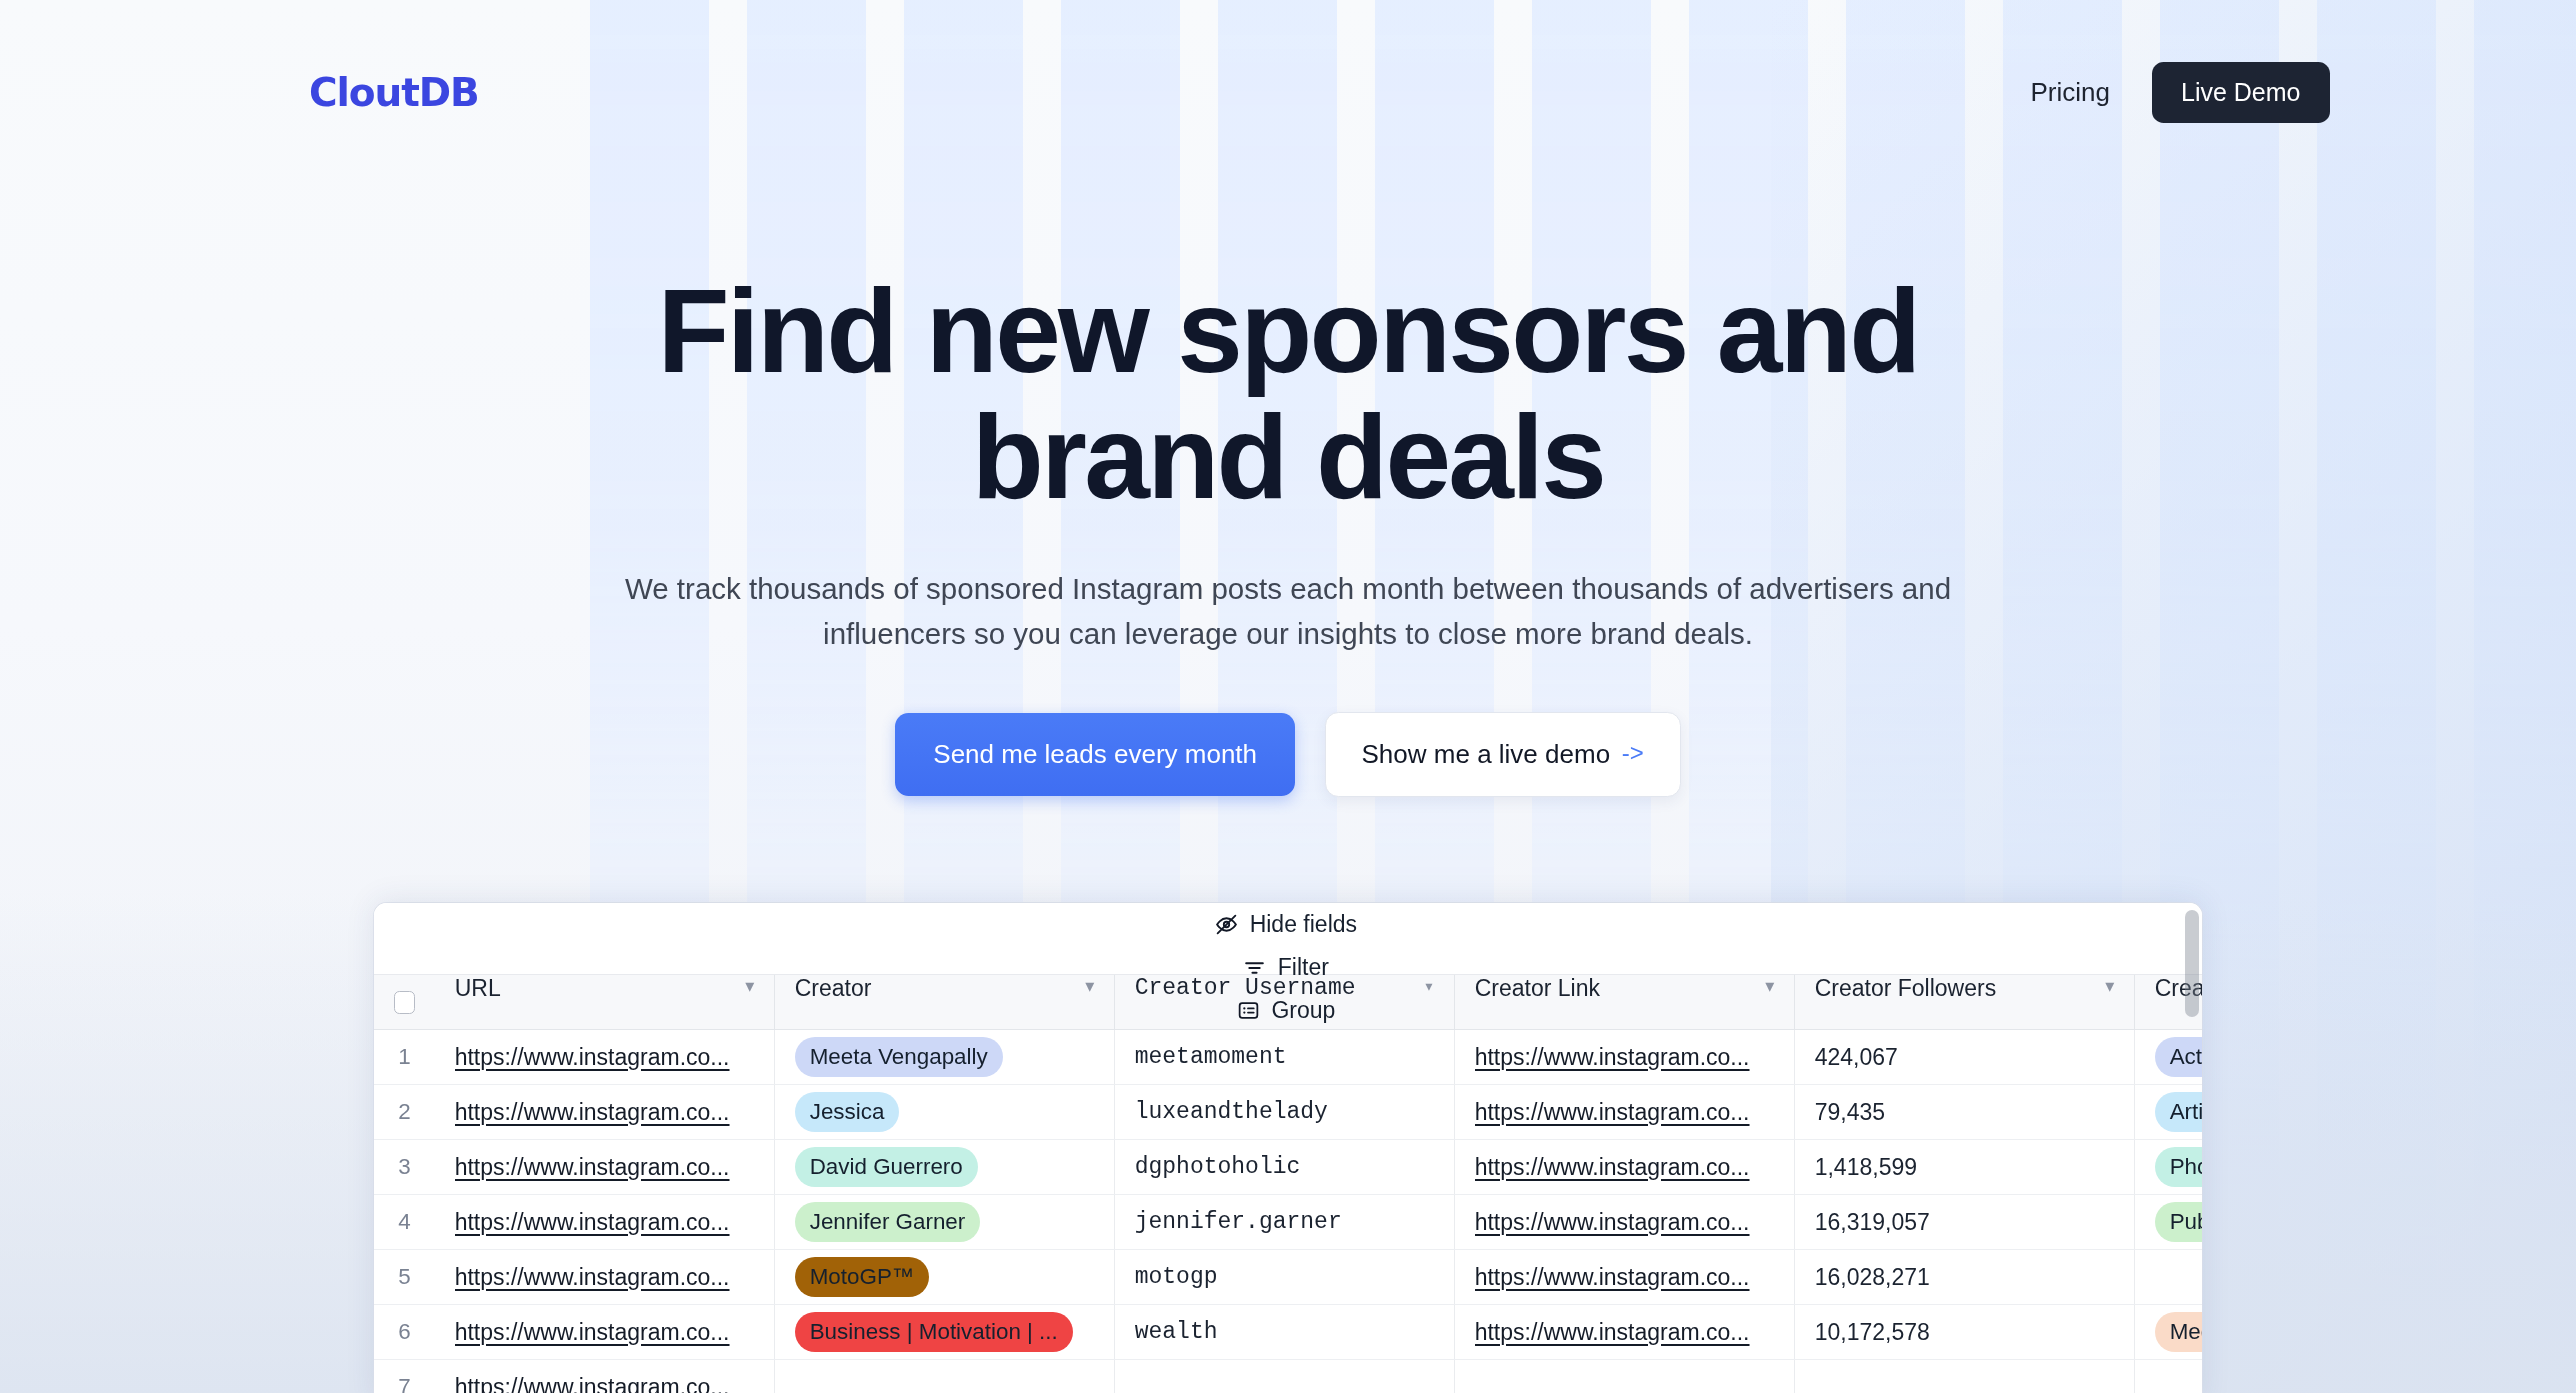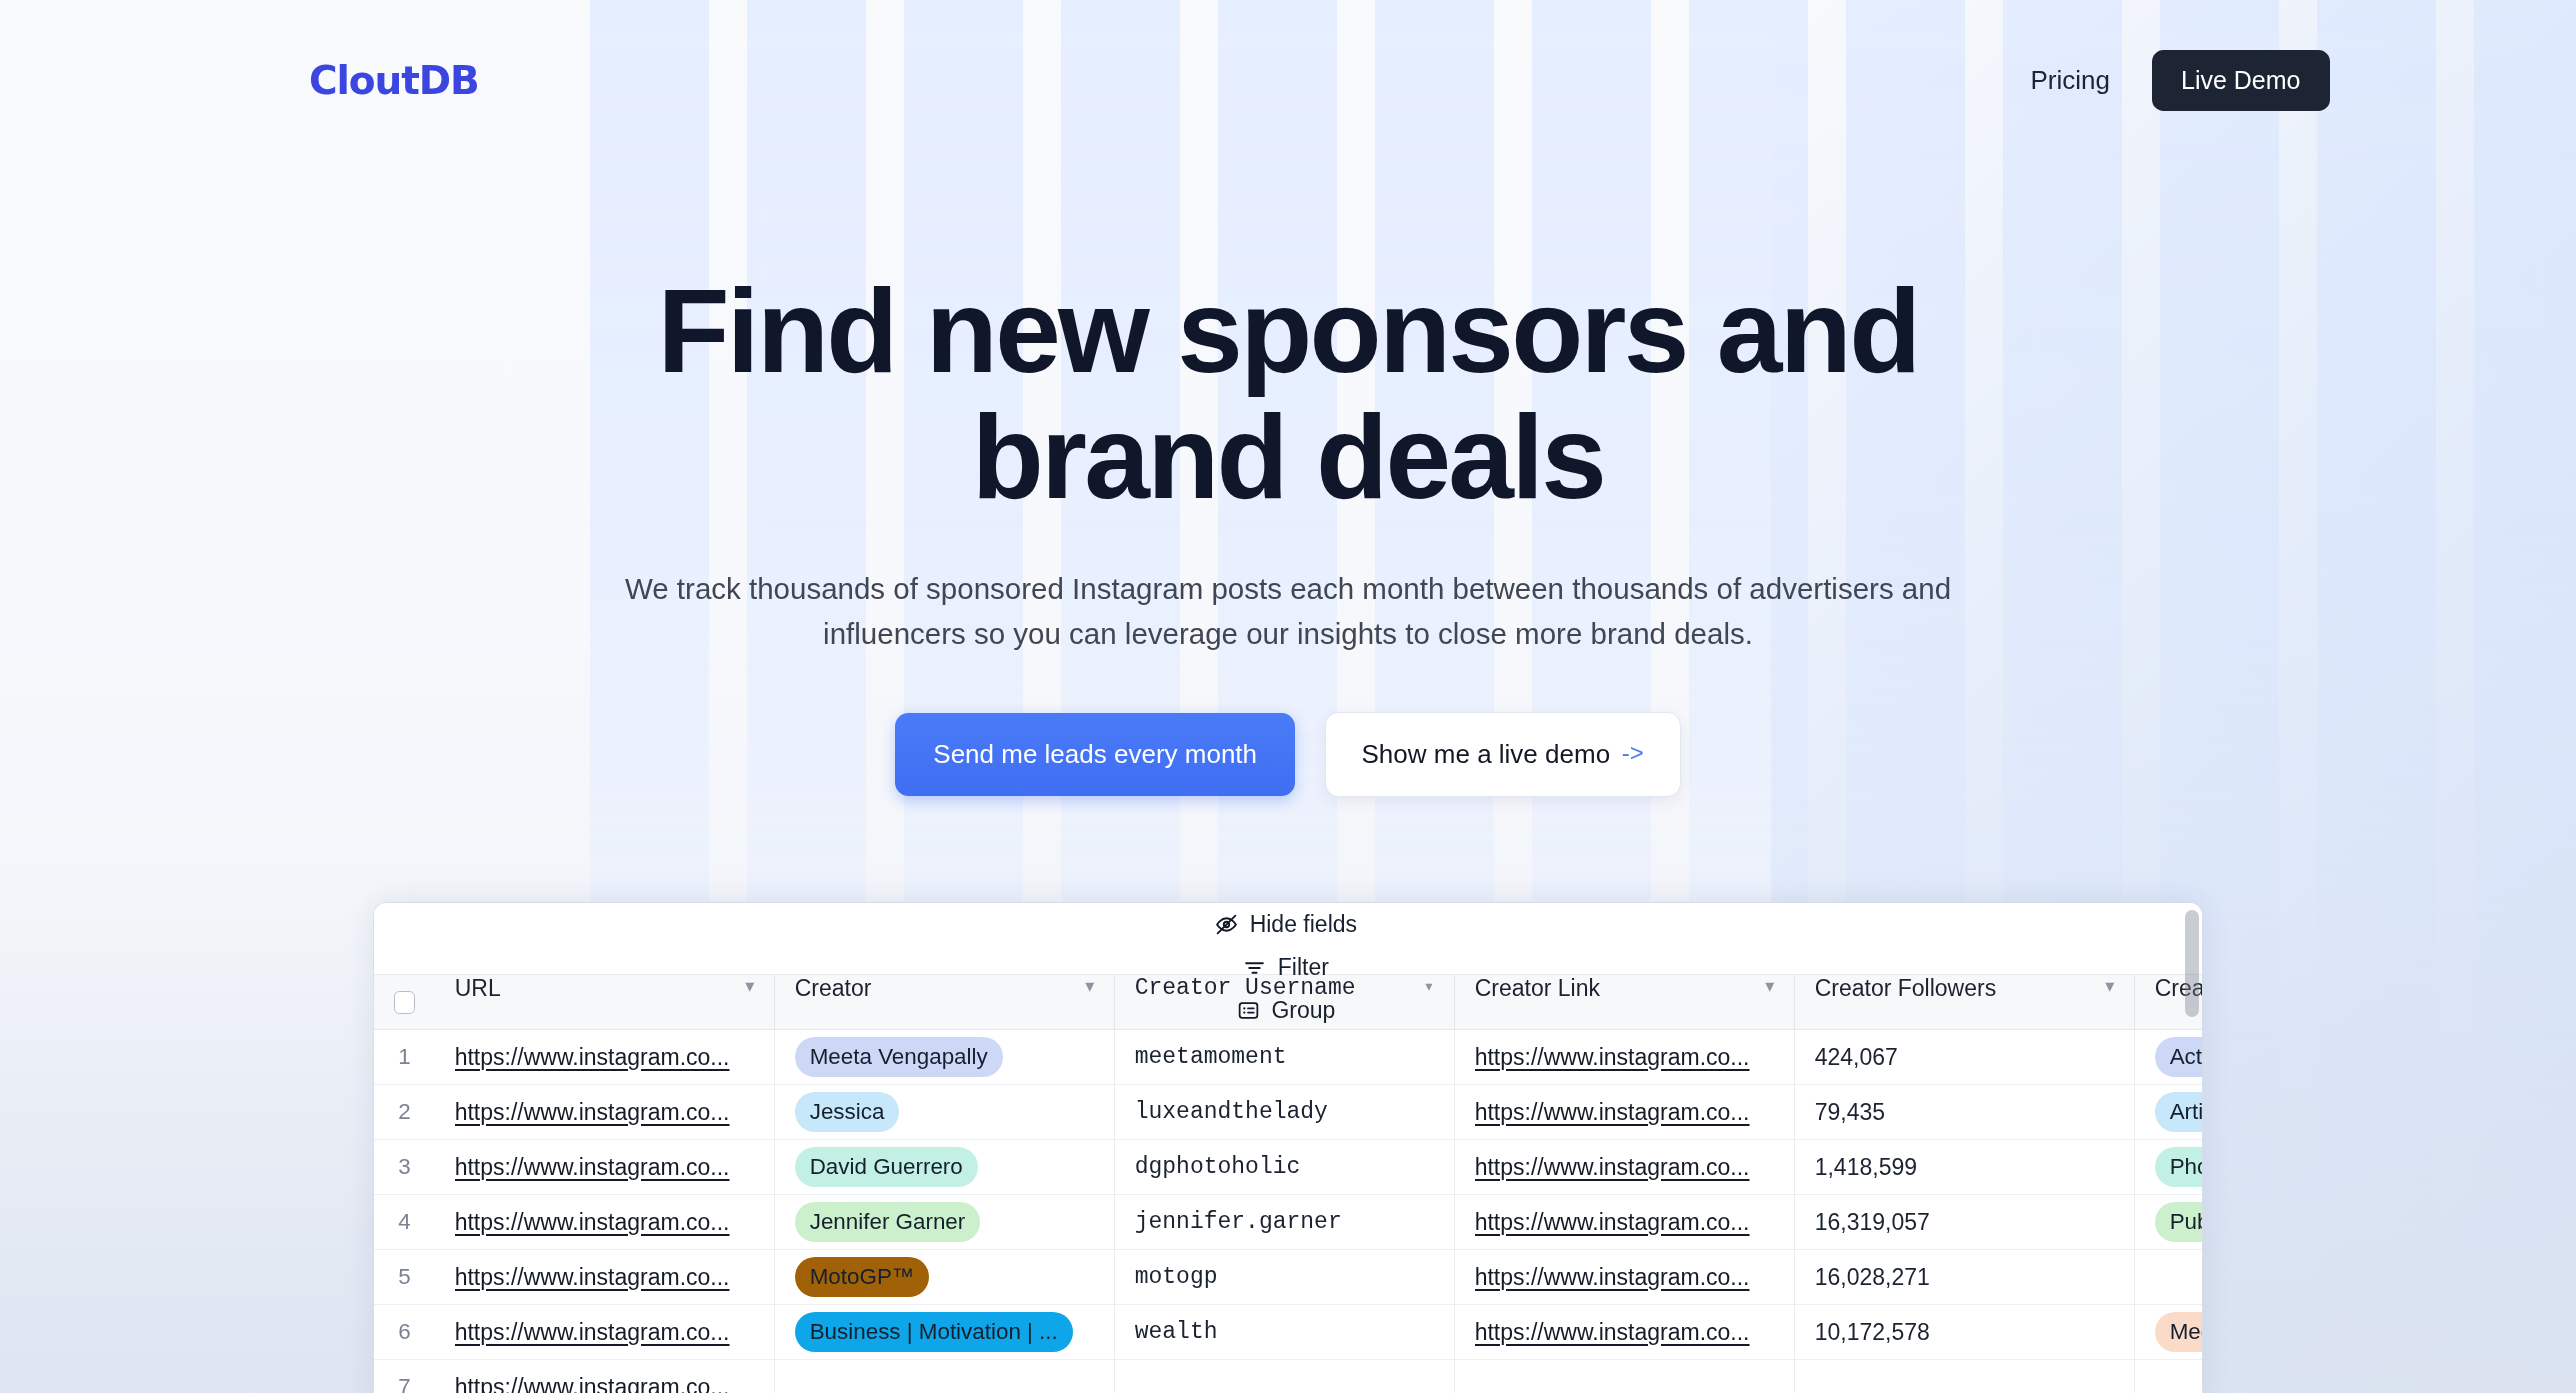--- a/index.html
+++ b/index.html
@@ -32,21 +32,21 @@
     position: absolute; right: 0; top: 0; width: 805px; height: 1394px;
     background: linear-gradient(135deg, rgba(214,228,250,0) 0%, rgba(209,224,248,0.55) 55%, rgba(205,219,243,0.75) 100%);
   }
   #bg-bottom-tint {
     position: absolute; left: 0; bottom: 0; width: 2576px; height: 501px;
     background: linear-gradient(180deg, rgba(222,230,242,0) 0%, rgba(219,227,240,0.85) 100%);
   }
 
   
   #site-header {
-    position: absolute; left: 0; top: 4px; width: 2576px; height: 152px;
+    position: absolute; left: 0; top: 16px; width: 2576px; height: 152px;
     display: flex; align-items: center; justify-content: space-between;
     padding: 0 246px 0 309px;
     z-index: 5;
   }
   #brand-logo {
     font-size: 39px; font-weight: 700; letter-spacing: -1.1px;
     color: #3b46e0;
     font-family: "DejaVu Sans", sans-serif;
   }
   #nav-right { display: flex; align-items: center; gap: 29px; }
@@ -447,21 +447,21 @@
         </div>
       </div>
       <div class="trow">
         <div class="cell cell-rownum w-num">
           <span>6</span>
         </div>
         <div class="cell cell-url w-url">
           <span class="url-link">https://www.instagram.co...</span>
         </div>
         <div class="cell w-cre">
-          <span class="pill" style="background: #0ea5e9;">Business | Motivation | ...</span>
+          <span class="pill" style="background: #ef4444;">Business | Motivation | ...</span>
         </div>
         <div class="cell w-usr">
           <span>wealth</span>
         </div>
         <div class="cell w-link">
           <span class="url-link">https://www.instagram.co...</span>
         </div>
         <div class="cell cell-num w-fol">
           <span>10,172,578</span>
         </div>

